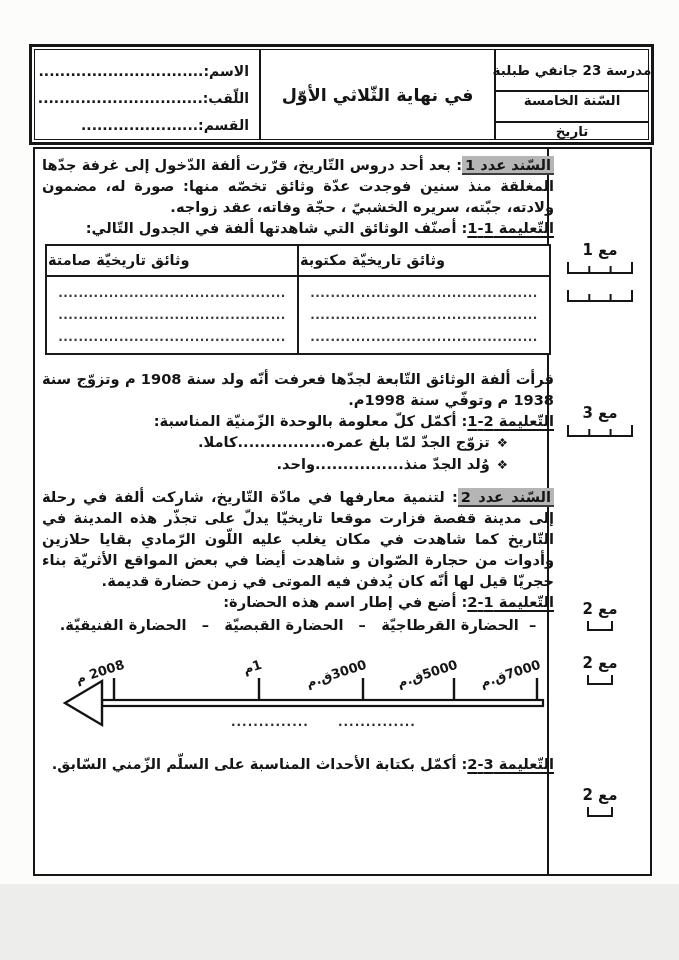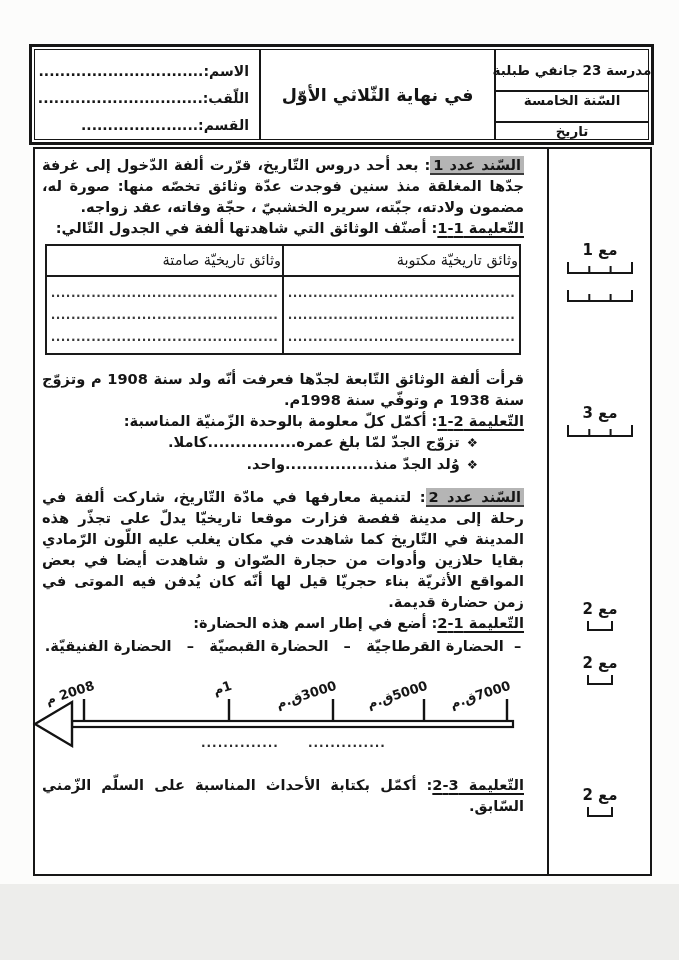--- a/index.html
+++ b/index.html
@@ -18,31 +18,31 @@
   .h-names{width:210px;border-right:2px solid #161616;padding:8px 10px 0 4px;font-size:14px;line-height:27px;}
   .h-names div{white-space:nowrap;overflow:hidden;}
 
   
   .body-box{position:absolute;left:33px;top:147px;width:615px;height:725px;border:2.5px solid #161616;background:#fff;}
   .score-col{position:absolute;top:0;bottom:0;right:0;width:101px;border-left:2px solid #161616;}
   .score-item{position:absolute;right:12px;width:76px;text-align:center;font-size:15px;line-height:17px;}
   .score-item svg{display:block;margin:1px auto 0;}
   .sc1{top:93px;} .sc1b{top:138px;} .sc2{top:256px;} .sc3{top:452px;} .sc4{top:506px;} .sc5{top:638px;}
 
-  .content{position:absolute;top:0;right:118px;left:0;padding:3px 8px 0 7px;
+  .content{position:absolute;top:0;right:88px;left:0;padding:3px 8px 0 7px;
            font-size:14.6px;line-height:21px;text-align:justify;}
 
   .badge{background:#b5b5b5;padding:0 3px;border-bottom:2.5px solid #3c3c3c;}
   .instr-label{text-decoration:underline;text-decoration-thickness:2px;text-underline-offset:3px;}
   .p1{margin:2px 0 0;} .p2{margin:13px 0 0;} .p3{margin:11px 0 0;}
   .instr{margin:0;}
 
   table.doc-table{width:calc(100% - 6px);border-collapse:collapse;margin:6px auto 0;background:#fff;}
   table.doc-table th,table.doc-table td{border:2px solid #1a1a1a;}
-  table.doc-table th{height:27px;font-size:14.5px;text-align:right;font-weight:400;}
+  table.doc-table th{height:27px;font-size:14.5px;text-align:left;font-weight:700;}
   table.doc-table td{height:74px;text-align:center;vertical-align:middle;}
   .dotline{display:block;line-height:22px;font-size:12px;color:#3a3a3a;letter-spacing:.5px;}
 
   ul.bullets{margin:0;padding:0 46px 0 0;list-style:none;}
   ul.bullets li{line-height:21px;}
   .bullet-marker{font-size:12.5px;margin-left:7px;}
 
   .options{text-align:center;white-space:pre-wrap;margin:2px 0 0;}
   .instr-sp{margin-top:5px;}
 

